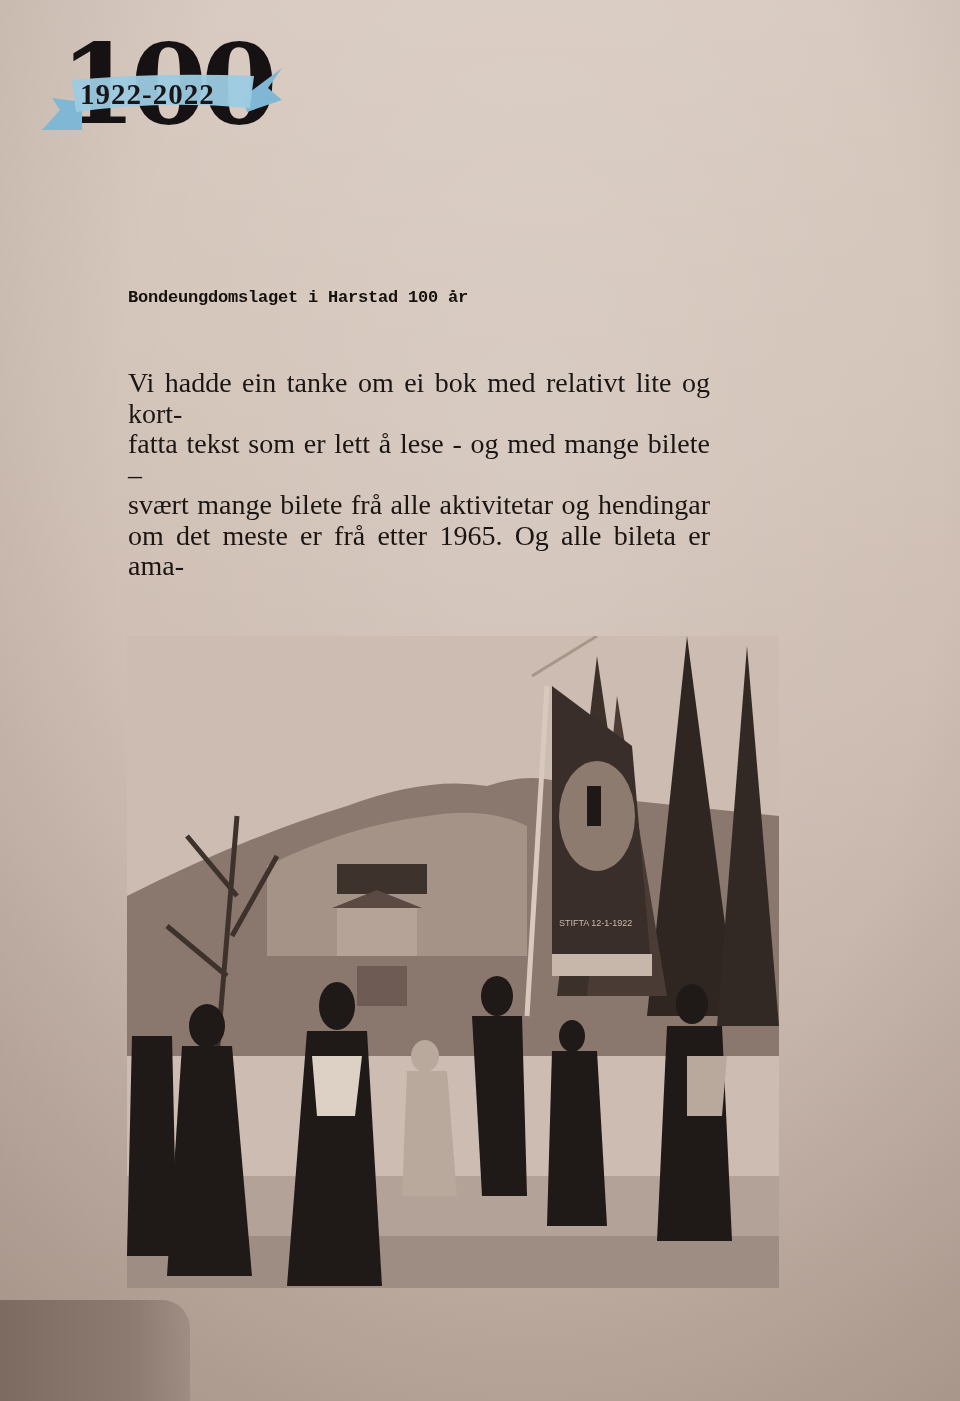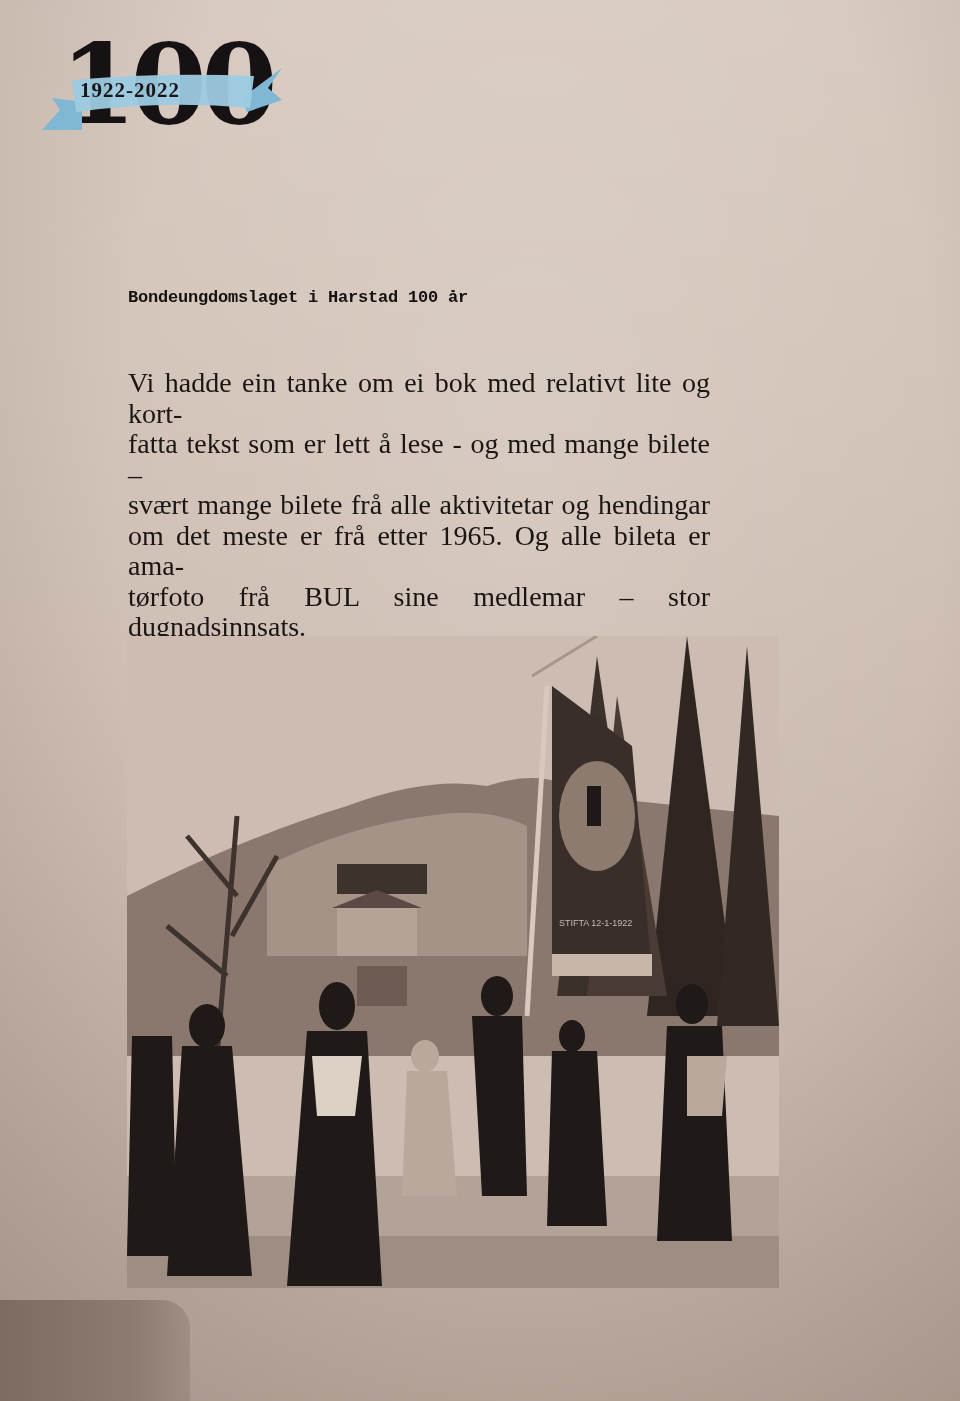--- a/index.html
+++ b/index.html
@@ -6,21 +6,21 @@
   body{width:960px;height:1401px;position:relative;overflow:hidden;
     background:linear-gradient(180deg,#d9cbc1 0%,#d3c4b9 30%,#cbbab0 60%,#bba99e 100%);
     font-family:"Liberation Serif",serif;}
   .vignette{position:absolute;inset:0;pointer-events:none;
     background:radial-gradient(ellipse at 55% 35%,rgba(255,255,255,0.12) 0%,rgba(0,0,0,0) 55%,rgba(60,40,30,0.18) 100%);}
   .logo{position:absolute;left:42px;top:38px;width:240px;height:100px;}
   .logo .hundred{position:absolute;left:18px;top:-8px;font-family:"DejaVu Serif",serif;font-weight:bold;
     font-size:110px;letter-spacing:-6px;color:#161214;line-height:1;}
   .logo .ribbon{position:absolute;left:0;top:30px;width:240px;height:70px;}
   .logo .years{position:absolute;left:38px;top:40px;font-family:"Liberation Serif",serif;font-weight:bold;
-    font-size:21px;color:#1a1618;letter-spacing:1px;}
+    font-size:29px;color:#1a1618;letter-spacing:1px;}
   .title{position:absolute;left:128px;top:288px;font-family:Liberation Mono, monospace;font-weight:bold;
     font-size:17px;color:#15110f;letter-spacing:-0.2px;}
   .body-text{position:absolute;left:128px;top:368px;width:582px;font-family:"Liberation Serif",serif;
     font-size:28px;line-height:30.5px;color:#1b1614;text-align:justify;}
   .body-text span{display:block;text-align:justify;text-align-last:justify;}
   .photo{position:absolute;left:127px;top:636px;width:652px;height:652px;overflow:hidden;
     background:linear-gradient(180deg,#c9b7ac 0%,#bba79a 25%,#8f7c72 45%,#6b5a52 60%,#9c8b81 80%,#b8a89c 100%);}
   .shadow-blob{position:absolute;left:0;top:1300px;width:190px;height:110px;border-radius:0 28px 0 0;
     background:linear-gradient(90deg,#7d6a61 0%,#8d7a70 70%,rgba(150,130,120,0.6) 100%);}
 </style>
@@ -39,21 +39,20 @@
   <div class="years">1922-2022</div>
 </div>
 
 <div class="title">Bondeungdomslaget i Harstad 100 år</div>
 
 <div class="body-text">
   <span>Vi hadde ein tanke om ei bok med relativt lite og kort-</span>
   <span>fatta tekst som er lett å lese - og med mange bilete –</span>
   <span>svært mange bilete frå alle aktivitetar og hendingar</span>
   <span>om det meste er frå etter 1965. Og alle bileta er ama-</span>
-  <span style="text-align-last:left">tørfoto frå BUL sine medlemar – stor dugnadsinnsats.</span>
 </div>
 
 <div class="photo">
   <svg width="652" height="652" viewBox="0 0 652 652">
     <rect x="0" y="0" width="652" height="652" fill="#cdbcb1"></rect>
 
     <path d="M0,260 Q120,200 220,170 Q300,140 360,150 Q420,130 460,160 L652,180 L652,420 L0,420 Z" fill="#8a776d"></path>
     <path d="M140,230 Q220,190 300,180 Q360,170 400,190 L400,320 L140,320 Z" fill="#a69388"></path>
 
     <rect x="210" y="228" width="90" height="30" fill="#3e322d"></rect>

